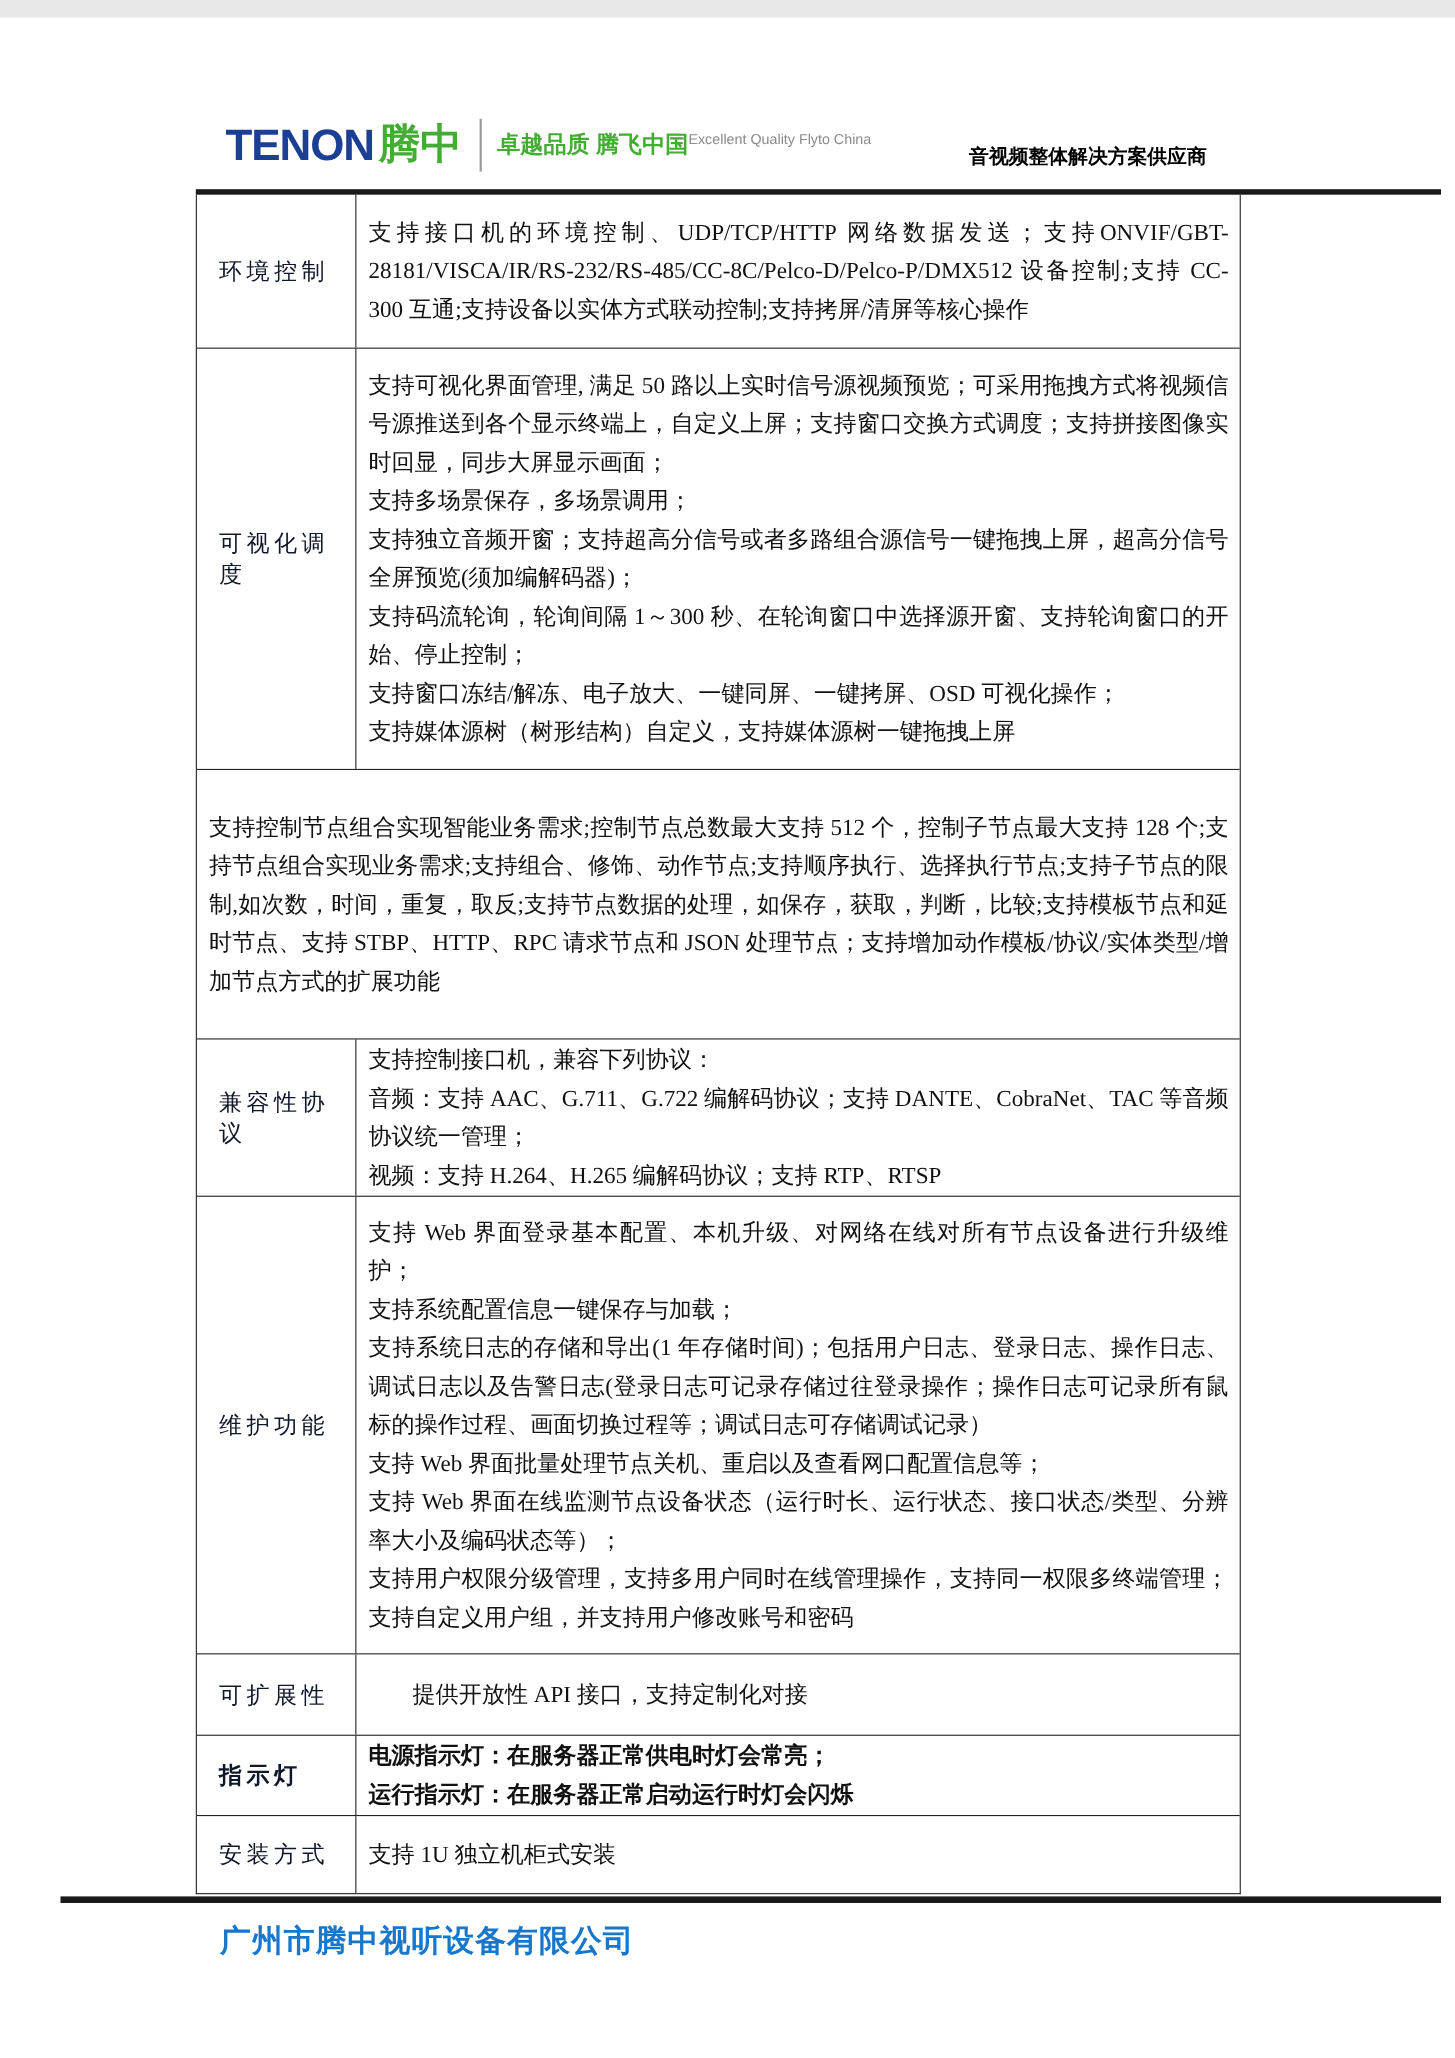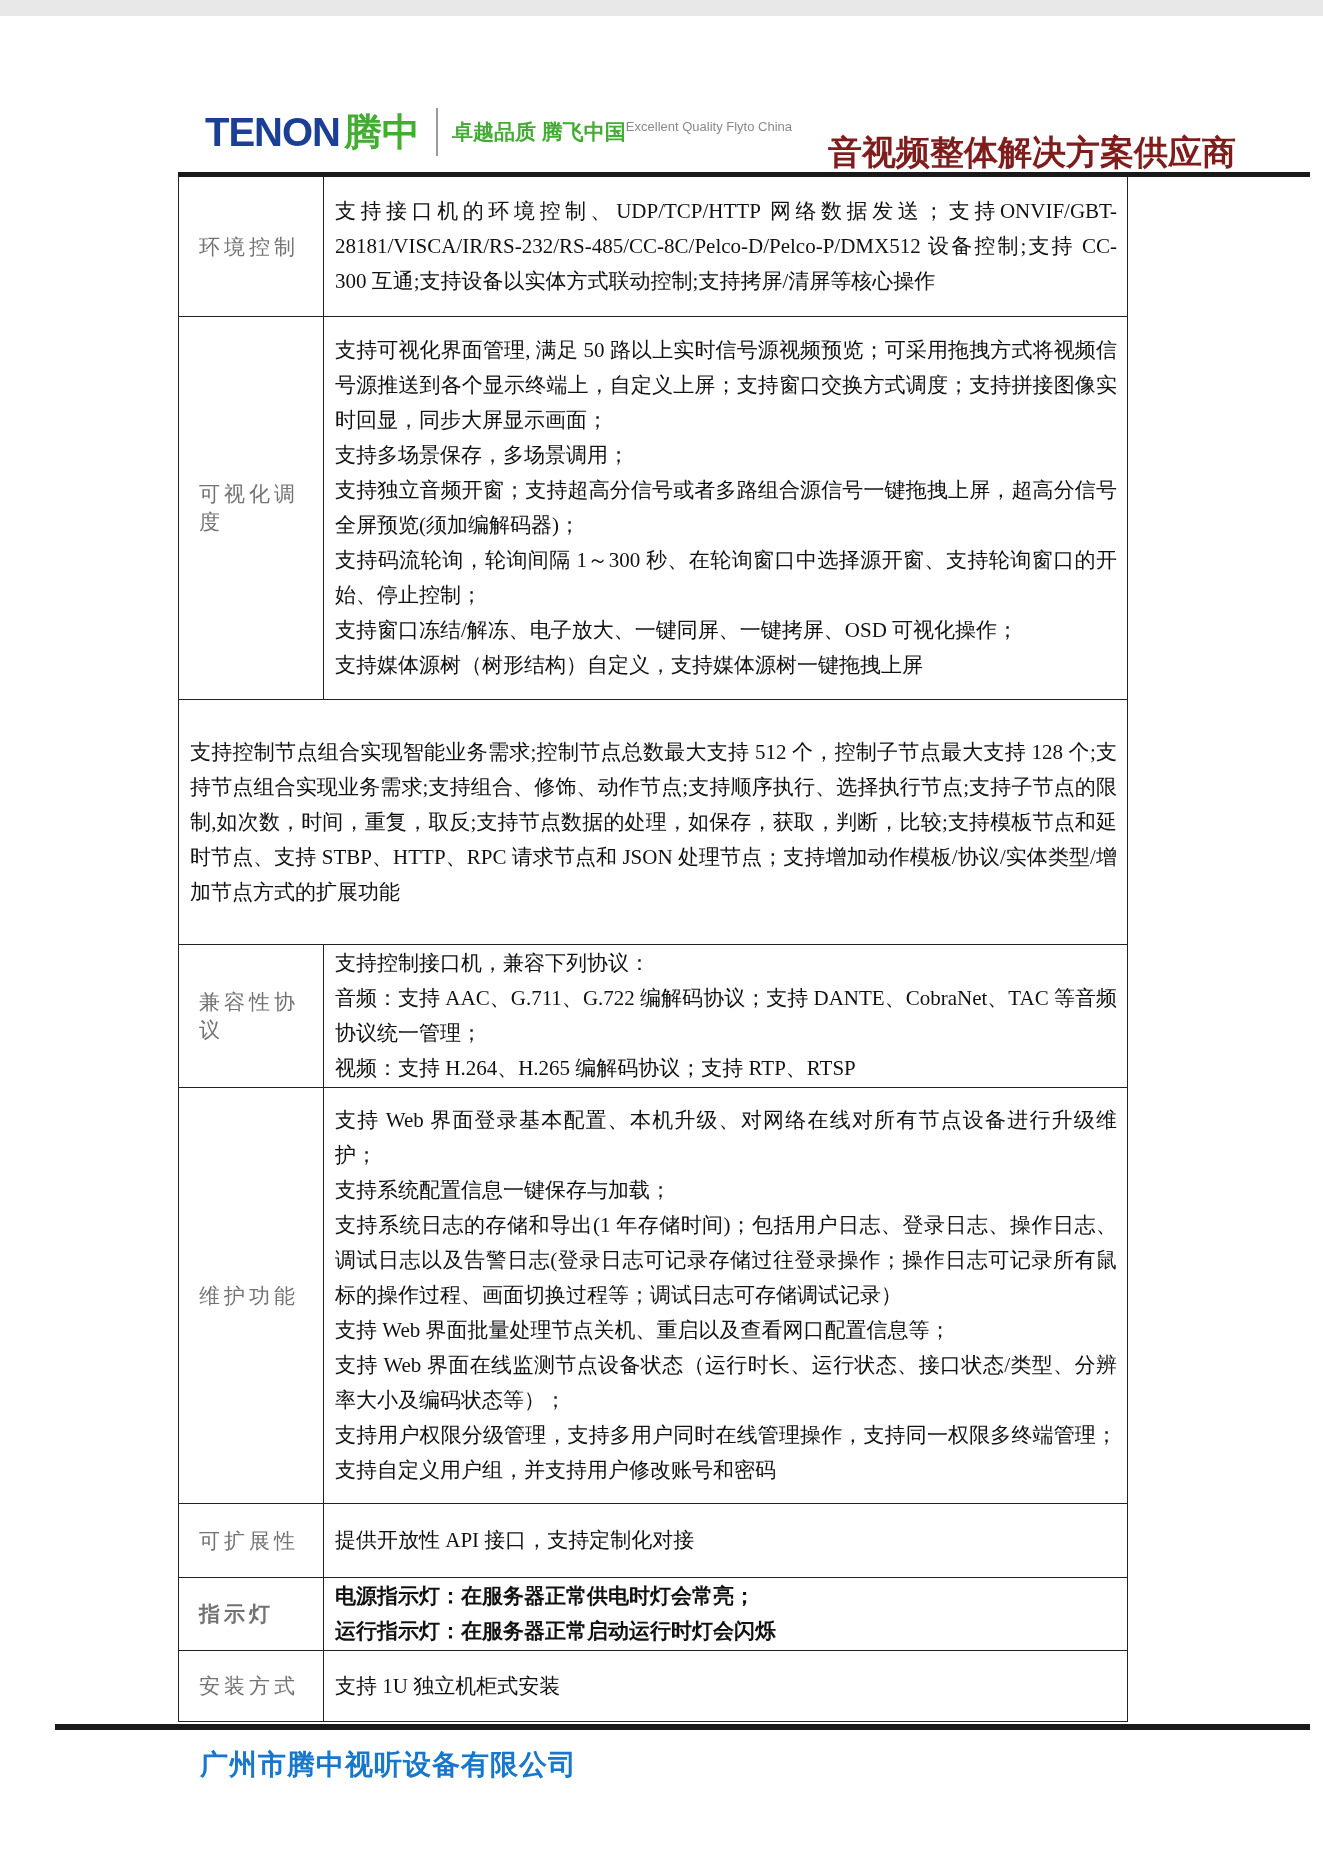--- a/index.html
+++ b/index.html
@@ -28,37 +28,37 @@
     font-family:"Liberation Sans","DejaVu Sans",sans-serif;
     font-size:21px;font-weight:bold;color:#43ad33;line-height:1.2;
   }
   .slogan-en{
     font-family:"Liberation Sans","DejaVu Sans",sans-serif;
     font-size:13px;color:#8a8a8a;line-height:1.3;
   }
   .tagline{
     position:absolute;top:114px;left:828px;width:322px;
     font-family:"Liberation Sans","DejaVu Sans",sans-serif;
-    font-size:34px;font-weight:bold;color:#7f1d1d;text-align:center;white-space:nowrap;
+    font-size:18px;font-weight:bold;color:#000000;text-align:center;white-space:nowrap;
   }
   .header-rule{position:absolute;left:178px;top:156px;width:1132px;height:5px;background:#1a1a1a;}
   
   .spec-table{
     position:absolute;left:178px;top:161px;width:950px;
     border-left:1px solid #222;border-right:1px solid #222;border-bottom:1px solid #222;
     box-sizing:border-box;
   }
   .trow{display:flex;border-bottom:1px solid #222;box-sizing:border-box;}
   .trow:last-child{border-bottom:none;}
   .tlabel{
     width:145px;flex:0 0 145px;box-sizing:border-box;
     border-right:1px solid #222;
     display:flex;align-items:center;
     padding-left:20px;
-    font-size:21px;letter-spacing:4px;color:#737373;
+    font-size:21px;letter-spacing:4px;color:#0f172a;
   }
   .tcell{
     flex:1;box-sizing:border-box;
     padding:1px 10px 1px 11px;
     display:flex;flex-direction:column;justify-content:center;
     font-size:21px;line-height:35px;color:#111;
   }
   .tcell .para{margin:0;text-align:justify;}
   
   .footer-rule{position:absolute;left:55px;top:1708px;width:1255px;height:6px;background:#1a1a1a;}
@@ -121,21 +121,21 @@
           <div class="tlabel">维护功能</div>
           <div class="tcell">
             <p class="para">支持 Web 界面登录基本配置、本机升级、对网络在线对所有节点设备进行升级维护；</p>
             <p class="para">支持系统配置信息一键保存与加载；</p>
             <p class="para">支持系统日志的存储和导出(1 年存储时间)；包括用户日志、登录日志、操作日志、调试日志以及告警日志(登录日志可记录存储过往登录操作；操作日志可记录所有鼠标的操作过程、画面切换过程等；调试日志可存储调试记录）</p>
             <p class="para">支持 Web 界面批量处理节点关机、重启以及查看网口配置信息等；</p>
             <p class="para">支持 Web 界面在线监测节点设备状态（运行时长、运行状态、接口状态/类型、分辨率大小及编码状态等）；</p>
             <p class="para">支持用户权限分级管理，支持多用户同时在线管理操作，支持同一权限多终端管理；支持自定义用户组，并支持用户修改账号和密码</p>
           </div>
         </div>
-        <div class="trow" style="min-height: 74px;">
+        <div class="trow" style="min-height: 74px; gap: 40px;">
           <div class="tlabel">可扩展性</div>
           <div class="tcell">
             <p class="para">提供开放性 API 接口，支持定制化对接</p>
           </div>
         </div>
         <div class="trow" style="min-height: 68px; font-weight: bold;">
           <div class="tlabel">指示灯</div>
           <div class="tcell">
             <p class="para">电源指示灯：在服务器正常供电时灯会常亮；</p>
             <p class="para">运行指示灯：在服务器正常启动运行时灯会闪烁</p>

